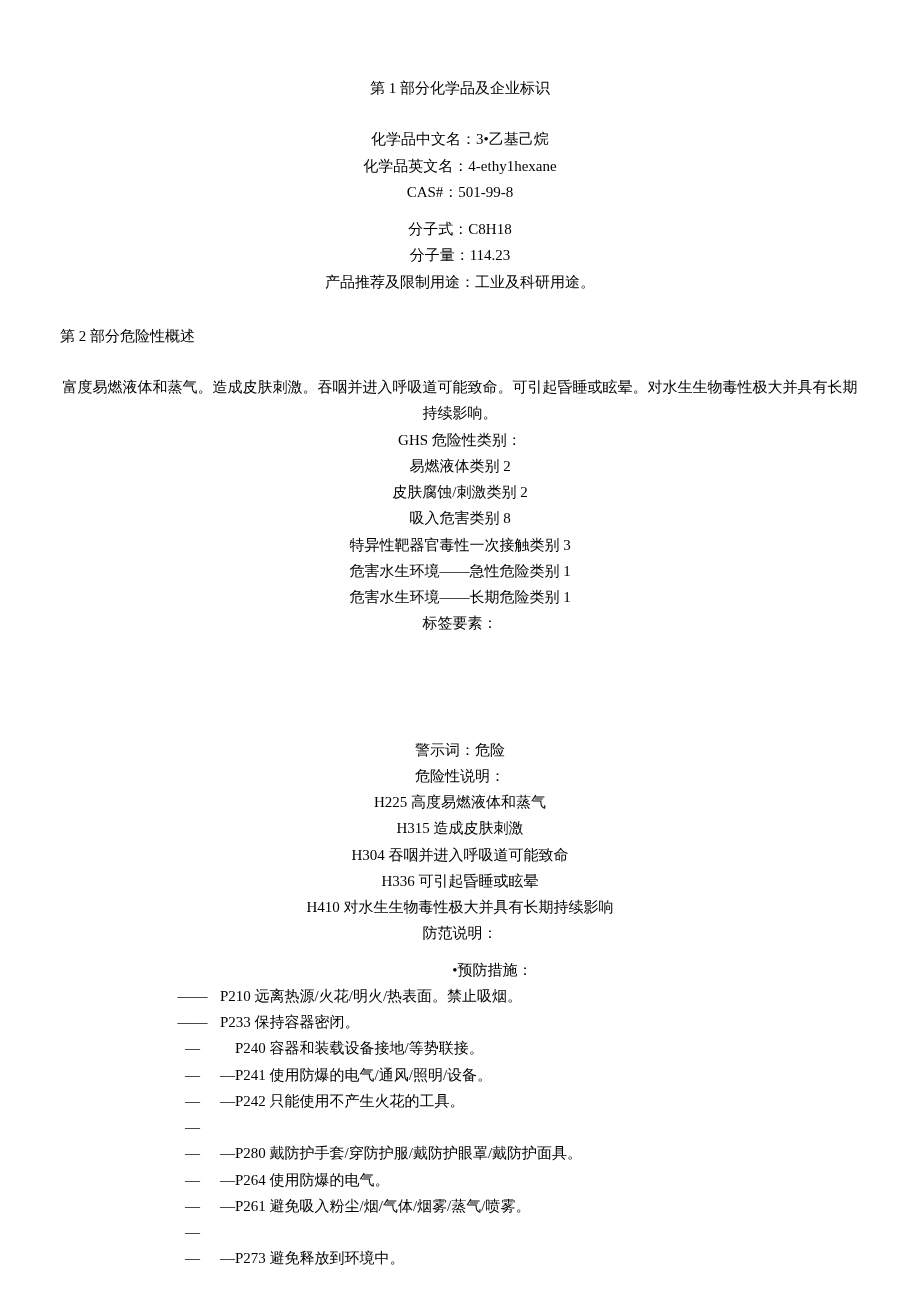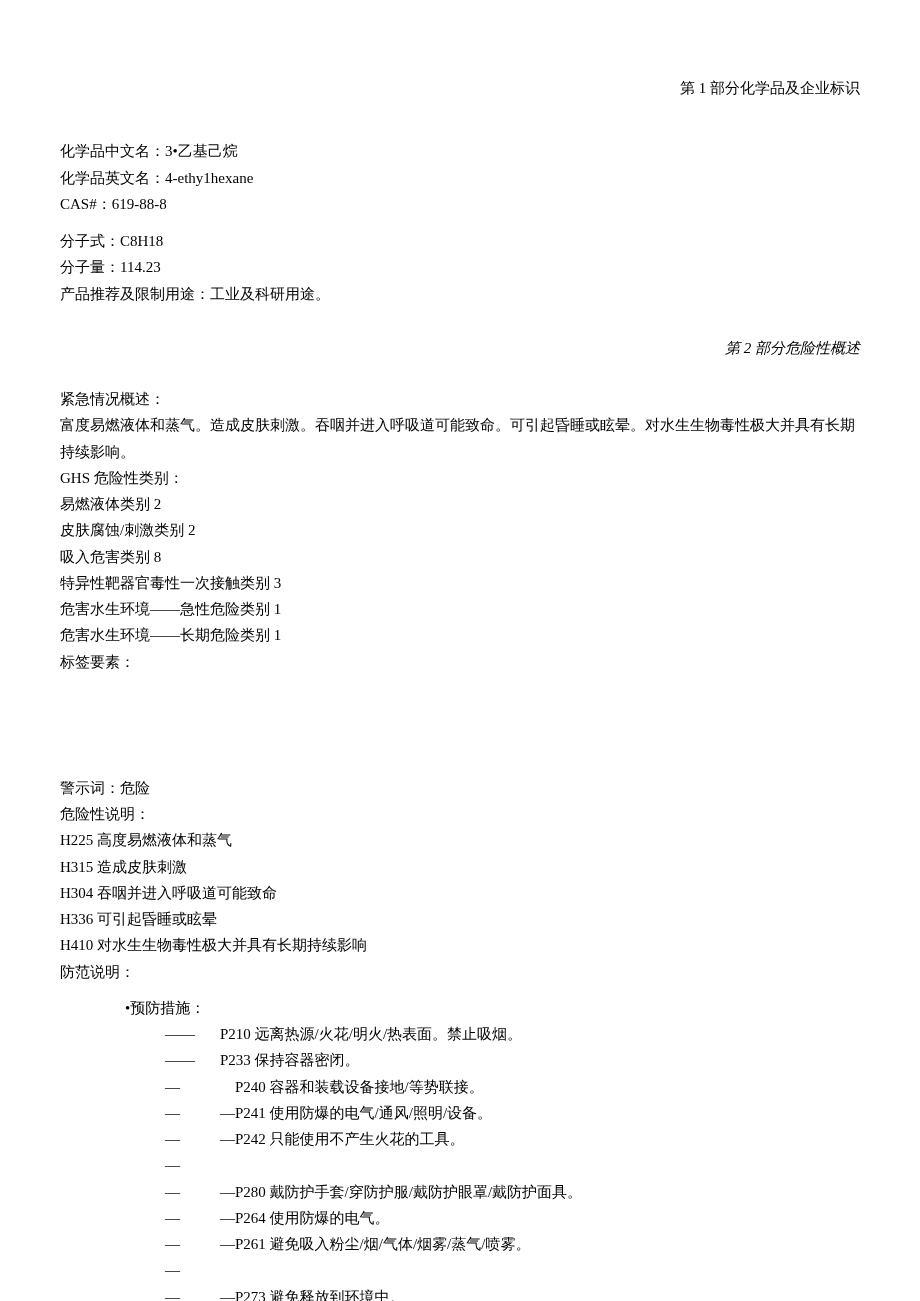--- a/index.html
+++ b/index.html
@@ -11,31 +11,31 @@
     background: #fff;
     line-height: 1.75;
   }
   .page {
     width: 920px;
     min-height: 1301px;
     box-sizing: border-box;
     padding: 75px 60px 60px 60px;
   }
   .section-title {
-    text-align: right;
-    margin-bottom: 37px;
+    text-align: center;
+    margin-bottom: 25px;
   }
   .section-title-2 {
-    text-align: right;
+    text-align: left;
     margin-top: 28px;
     margin-bottom: 25px;
-    font-style: italic;
   }
   .block {
     margin-bottom: 0;
+    text-align: center;
   }
   .line { white-space: pre-wrap; }
   .gap { height: 100px; }
   .prevent-list {
     padding-left: 105px;
   }
   .prevent-item {
     display: flex;
   }
   .dash-col {
@@ -51,30 +51,29 @@
 </head>
 <body>
 
 <div class="page">
 
   <div class="section-title">第 1 部分化学品及企业标识</div>
 
   <div class="block">
     <div class="line"><span>化学品中文名：</span><span>3•乙基己烷</span></div>
     <div class="line"><span>化学品英文名：</span><span>4-ethy1hexane</span></div>
-    <div class="line"><span>CAS#：</span><span>619-88-8</span></div>
+    <div class="line"><span>CAS#：</span><span>501-99-8</span></div>
     <div class="line" style="margin-top:11px"><span>分子式：</span><span>C8H18</span></div>
     <div class="line"><span>分子量：</span><span>114.23</span></div>
     <div class="line"><span>产品推荐及限制用途：</span><span>工业及科研用途。</span></div>
   </div>
 
   <div class="section-title-2">第 2 部分危险性概述</div>
 
   <div class="block">
-    <div class="line">紧急情况概述：</div>
     <div class="line">富度易燃液体和蒸气。造成皮肤刺激。吞咽并进入呼吸道可能致命。可引起昏睡或眩晕。对水生生物毒性极大并具有长期持续影响。</div>
     <div class="line">GHS 危险性类别：</div>
     <div class="line">易燃液体类别 2</div>
     <div class="line">皮肤腐蚀/刺激类别 2</div>
     <div class="line">吸入危害类别 8</div>
     <div class="line">特异性靶器官毒性一次接触类别 3</div>
     <div class="line">危害水生环境——急性危险类别 1</div>
     <div class="line">危害水生环境——长期危险类别 1</div>
     <div class="line">标签要素：</div>
 

